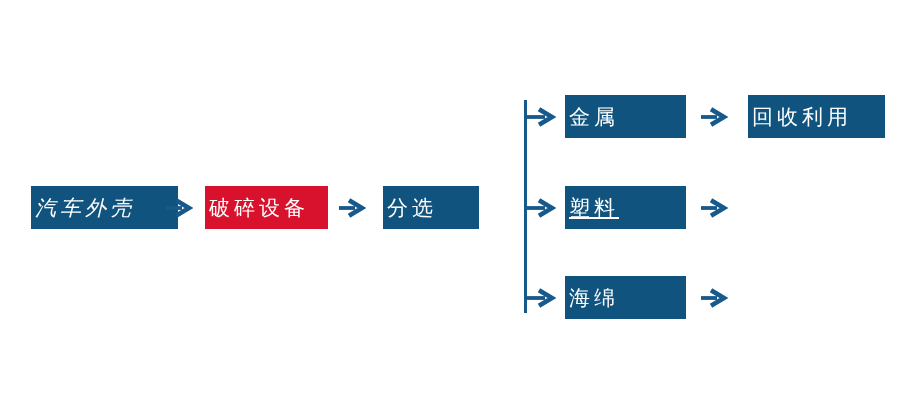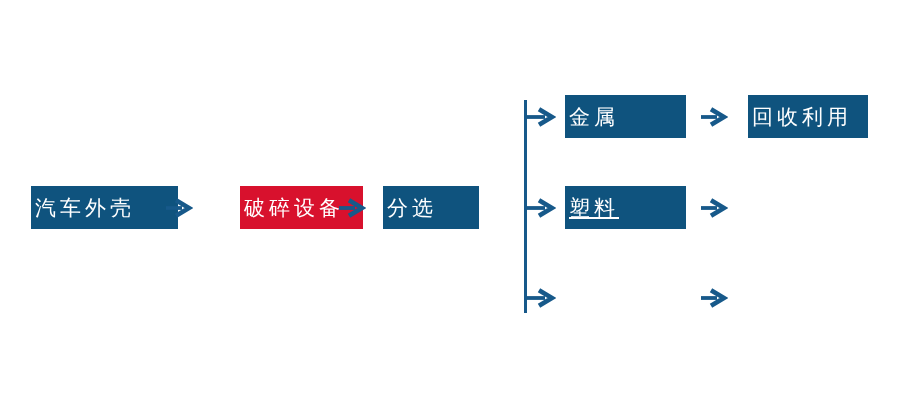--- a/index.html
+++ b/index.html
@@ -25,44 +25,44 @@
     display: flex;
     align-items: center;
     justify-content: flex-start;
     color: var(--text-white);
     font-size: 21px;
     letter-spacing: 4px;
     text-indent: 4px;
     white-space: nowrap;
   }
   .node.blue { background: var(--box-blue); }
-  .node.red  { background: var(--box-red); margin-left: 35px; }
+  .node.red  { background: var(--box-red); }
 
   .arrow { position: absolute; width: 27px; height: 20px; }
   .arrow.branch { width: 30px; }
   .arrow svg { display: block; width: 100%; height: 100%; }
   .arrow path { stroke: var(--arrow-blue); fill: none; }
 
   .vline {
     position: absolute;
     left: 524px; top: 100px;
     width: 3px; height: 213px;
     background: var(--arrow-blue);
   }
 
   
-  .n-car      { left: 31px;  top: 186px; width: 147px; }
+  .n-car      { left: 31px;  top: 186px; width: 147px; font-style: italic; }
   .a-1        { left: 166px; top: 198px; }
   .n-crusher  { left: 205px; top: 186px; width: 123px; }
   .a-2        { left: 339px; top: 198px; }
   .n-sorting  { left: 383px; top: 186px; width: 96px; }
 
   
   .col-mat { left: 565px; width: 121px; }
-  .col-out { left: 748px; width: 120px; }
+  .col-out { left: 748px; width: 137px; }
   .row-0 { top: 95px; }
   .row-1 { top: 186px; text-decoration: underline; }
   .row-2 { top: 276px; }
   .ba-0 { left: 526px; top: 107px; }
   .ba-1 { left: 526px; top: 198px; }
   .ba-2 { left: 526px; top: 288px; }
   .ca-0 { left: 701px; top: 107px; }
   .ca-1 { left: 701px; top: 198px; }
   .ca-2 { left: 701px; top: 288px; }
 </style>
@@ -133,20 +133,23 @@
       <path d="M10 2.2 L23 10 L10 17.8" stroke-width="4.6" stroke-linejoin="miter"></path>
     </svg>
   </div>
 
   <div class="arrow branch ba-2">
     <svg viewBox="0 0 30 20" preserveAspectRatio="none">
       <path d="M0 10 L19 10" stroke-width="3.8"></path>
       <path d="M13 2.2 L26 10 L13 17.8" stroke-width="4.6" stroke-linejoin="miter"></path>
     </svg>
   </div>
+  <div class="node blue col-mat row-2">
+    <span>海绵</span>
+  </div>
   <div class="arrow ca-2">
     <svg viewBox="0 0 27 20" preserveAspectRatio="none">
       <path d="M0 10 L16 10" stroke-width="3.8"></path>
       <path d="M10 2.2 L23 10 L10 17.8" stroke-width="4.6" stroke-linejoin="miter"></path>
     </svg>
   </div>
 
 </div>
 
 </body></html>

